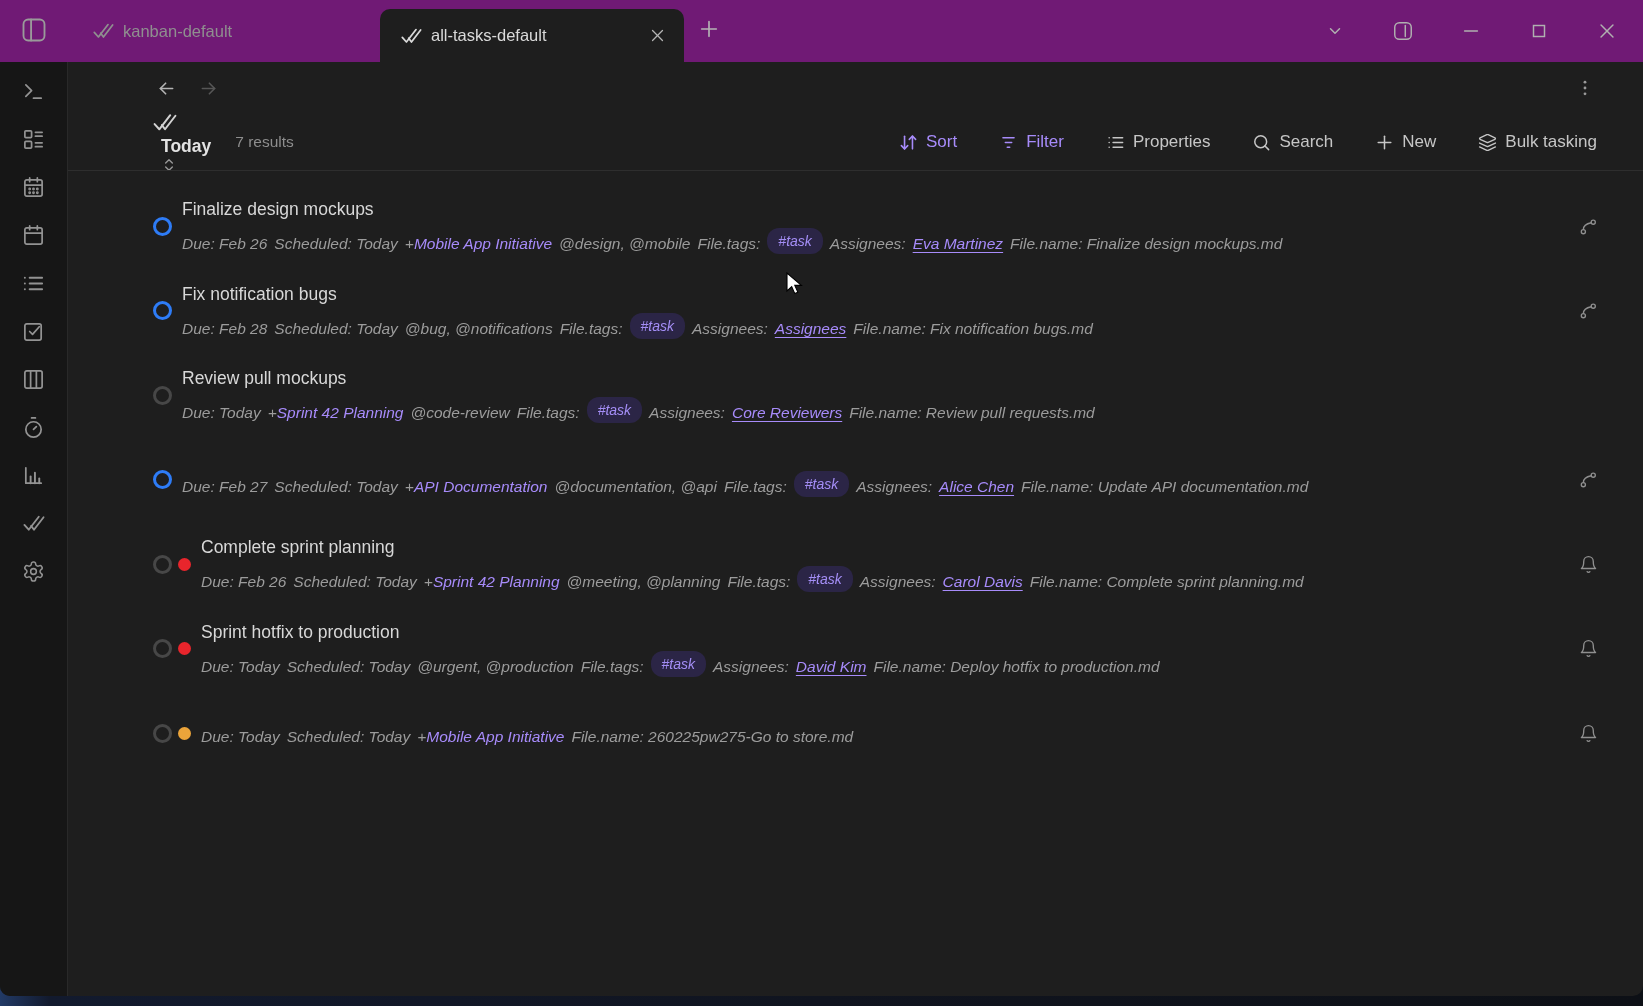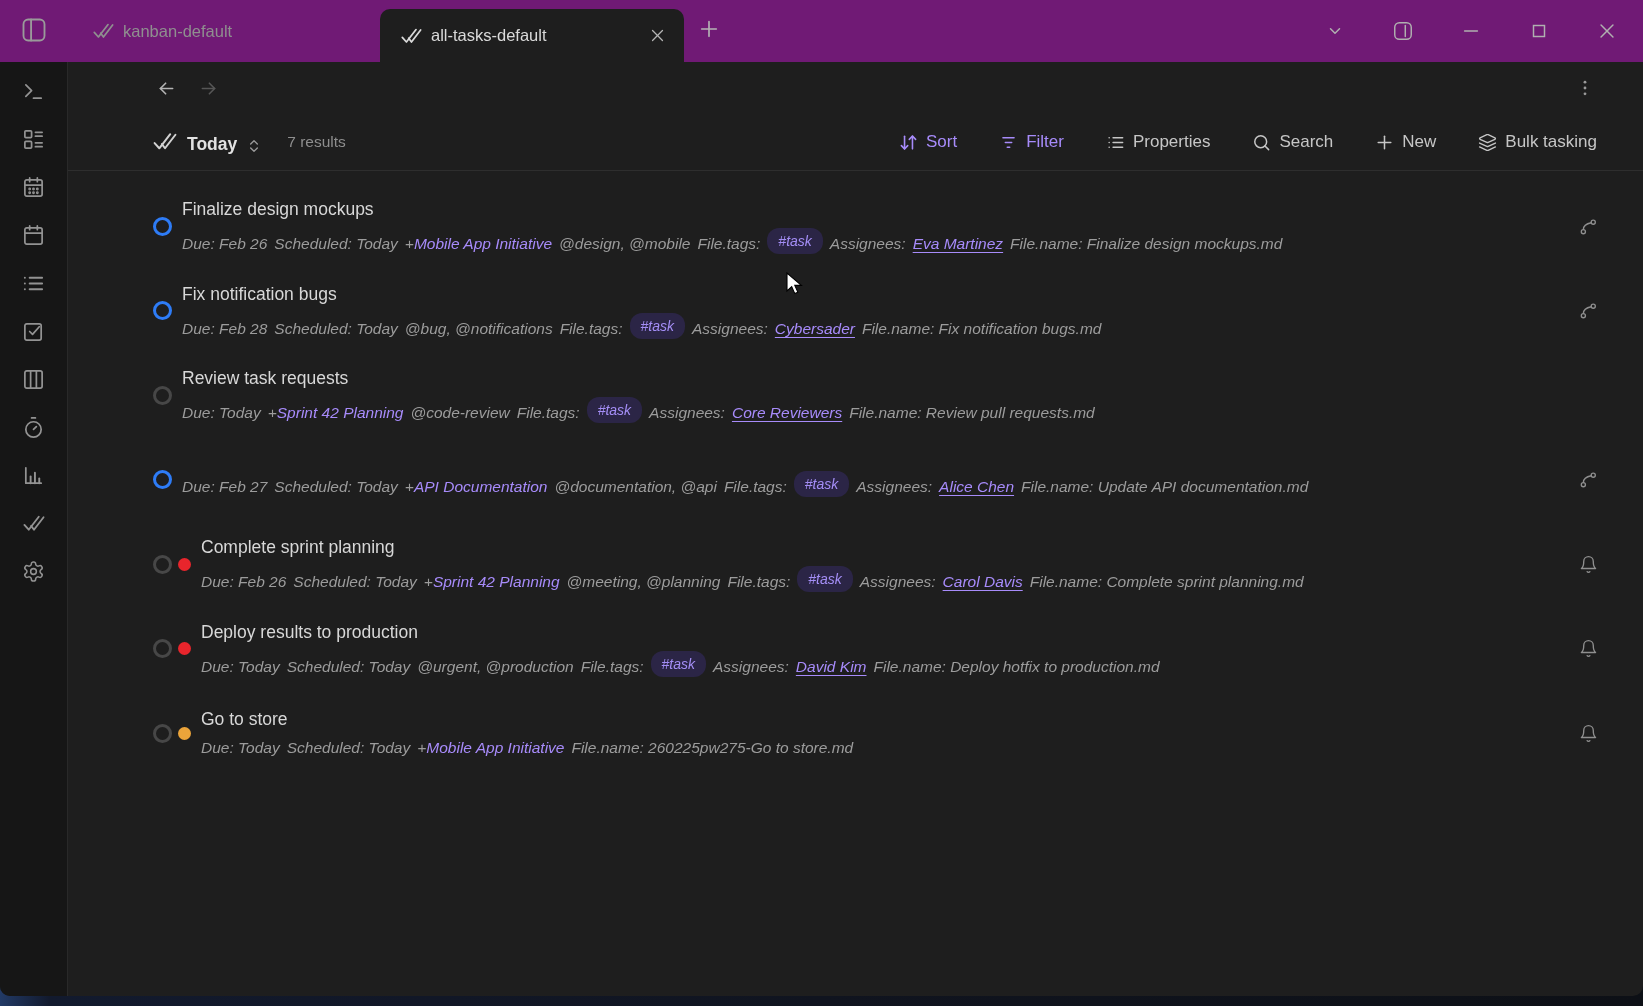--- a/index.html
+++ b/index.html
@@ -56,21 +56,21 @@
     color:#a9a9a9; pointer-events:none; }
   .breadcrumb .crumb { pointer-events:auto; cursor:pointer; }
   .breadcrumb .sep { color:#6e6e6e; margin:0 8px; }
   .breadcrumb .crumb-last { color:#d6d6d6; }
   .nav-kebab { margin-left:auto; width:28px; height:28px; color:#9a9a9a; display:flex;
     align-items:center; justify-content:center; cursor:pointer; }
   .nav-kebab svg { width:20px; height:20px; }
 
   
   .viewbar { height:56px; display:flex; align-items:center; padding:0 46px 0 84px; flex:0 0 auto; }
-  .view-select { display:flex; align-items:flex-end; cursor:pointer; }
+  .view-select { display:flex; align-items:flex-start; cursor:pointer;flex-direction:column; }
   .view-icon { width:26px; height:26px; color:#d2d2d2; }
   .view-icon svg { width:25px; height:25px; }
   .view-name { font-size:17.5px; font-weight:700; color:#e2e2e2; margin-left:9px; }
   .view-chevrons { width:17px; height:17px; color:#9a9a9a; margin-left:9px; }
   .view-chevrons svg { width:16px; height:16px; }
   .view-results { font-size:15.5px; color:#8e8e8e; margin-left:24px; }
   .view-actions { margin-left:auto; display:flex; align-items:flex-start; gap:42px; }
   .action-btn { display:flex; align-items:center; gap:8px; font-size:17px; color:#c6c6c6;
     cursor:pointer; background:none; border:none; font-family:inherit; }
   .action-btn svg { width:19px; height:19px; }
@@ -404,36 +404,36 @@
             <div class="status-circle" style="border-color: rgb(46, 124, 246);"></div>
             <div class="task-text">
               <div class="task-title">Fix notification bugs</div>
               <div class="task-meta">
                 <span>Due: Feb 28</span>
                 <span>Scheduled: Today</span>
                 <span>@bug, @notifications</span>
                 <span>File.tags:</span>
                 <span class="meta-tag">#task</span>
                 <span>Assignees:</span>
-                <span class="meta-assignee">Cybersader</span>
+                <span class="meta-assignee">Assignees</span>
                 <span>File.name: Fix notification bugs.md</span>
               </div>
             </div>
             <div class="task-trailing">
               <svg viewBox="0 0 24 24" fill="none" stroke="currentColor" stroke-width="1.7" stroke-linecap="round" stroke-linejoin="round">
                 <circle cx="5.5" cy="18.5" r="2.6"></circle>
                 <circle cx="18" cy="6.5" r="2.6"></circle>
                 <path d="M5.5 15.9c0-5 4-7.5 9.9-8.6"></path>
               </svg>
             </div>
           </div>
           <div class="task-row">
             <div class="status-circle" style="border-color: rgb(71, 71, 71);"></div>
             <div class="task-text">
-              <div class="task-title">Review task requests</div>
+              <div class="task-title">Review pull mockups</div>
               <div class="task-meta">
                 <span>Due: Today</span>
                 <span class="meta-project"><span class="plus">+</span><span class="pname">Sprint 42 Planning</span></span>
                 <span>@code-review</span>
                 <span>File.tags:</span>
                 <span class="meta-tag">#task</span>
                 <span>Assignees:</span>
                 <span class="meta-assignee">Core Reviewers</span>
                 <span>File.name: Review pull requests.md</span>
               </div>
@@ -483,21 +483,21 @@
               <svg viewBox="0 0 24 24" fill="none" stroke="currentColor" stroke-width="1.7" stroke-linecap="round" stroke-linejoin="round">
                 <path d="M6 8a6 6 0 0 1 12 0c0 7 3 9 3 9H3s3-2 3-9"></path>
                 <path d="M10.3 21a1.94 1.94 0 0 0 3.4 0"></path>
               </svg>
             </div>
           </div>
           <div class="task-row">
             <div class="status-circle" style="border-color: rgb(71, 71, 71);"></div>
             <div class="priority-dot" style="background: rgb(232, 37, 44);"></div>
             <div class="task-text">
-              <div class="task-title">Deploy results to production</div>
+              <div class="task-title">Sprint hotfix to production</div>
               <div class="task-meta">
                 <span>Due: Today</span>
                 <span>Scheduled: Today</span>
                 <span>@urgent, @production</span>
                 <span>File.tags:</span>
                 <span class="meta-tag">#task</span>
                 <span>Assignees:</span>
                 <span class="meta-assignee">David Kim</span>
                 <span>File.name: Deploy hotfix to production.md</span>
               </div>
@@ -506,21 +506,20 @@
               <svg viewBox="0 0 24 24" fill="none" stroke="currentColor" stroke-width="1.7" stroke-linecap="round" stroke-linejoin="round">
                 <path d="M6 8a6 6 0 0 1 12 0c0 7 3 9 3 9H3s3-2 3-9"></path>
                 <path d="M10.3 21a1.94 1.94 0 0 0 3.4 0"></path>
               </svg>
             </div>
           </div>
           <div class="task-row">
             <div class="status-circle" style="border-color: rgb(71, 71, 71);"></div>
             <div class="priority-dot" style="background: rgb(235, 164, 58);"></div>
             <div class="task-text">
-              <div class="task-title">Go to store</div>
               <div class="task-meta">
                 <span>Due: Today</span>
                 <span>Scheduled: Today</span>
                 <span class="meta-project"><span class="plus">+</span><span class="pname">Mobile App Initiative</span></span>
                 <span>File.name: 260225pw275-Go to store.md</span>
               </div>
             </div>
             <div class="task-trailing">
               <svg viewBox="0 0 24 24" fill="none" stroke="currentColor" stroke-width="1.7" stroke-linecap="round" stroke-linejoin="round">
                 <path d="M6 8a6 6 0 0 1 12 0c0 7 3 9 3 9H3s3-2 3-9"></path>

